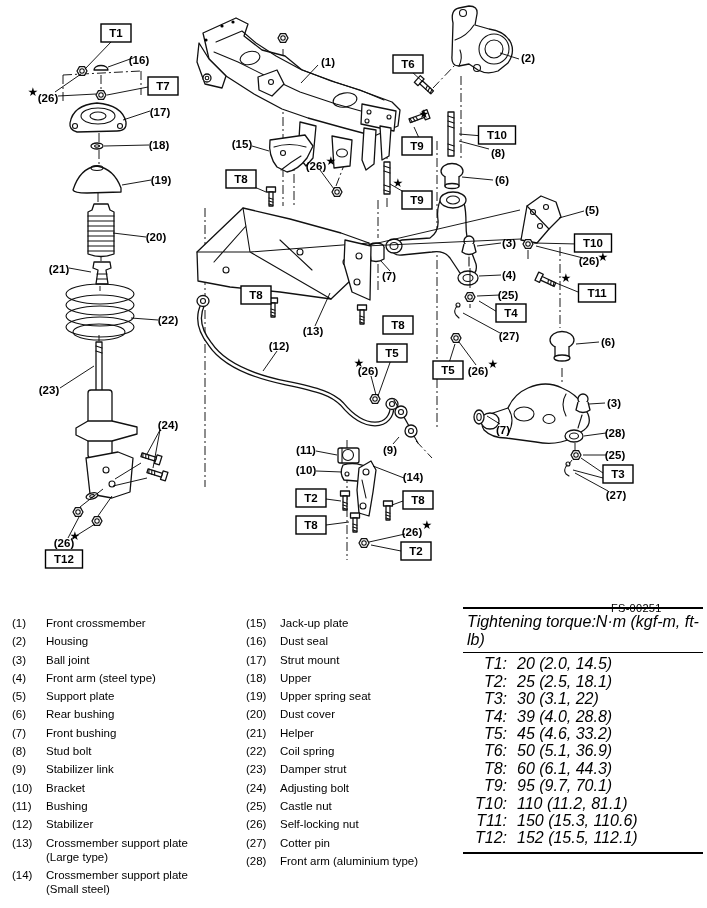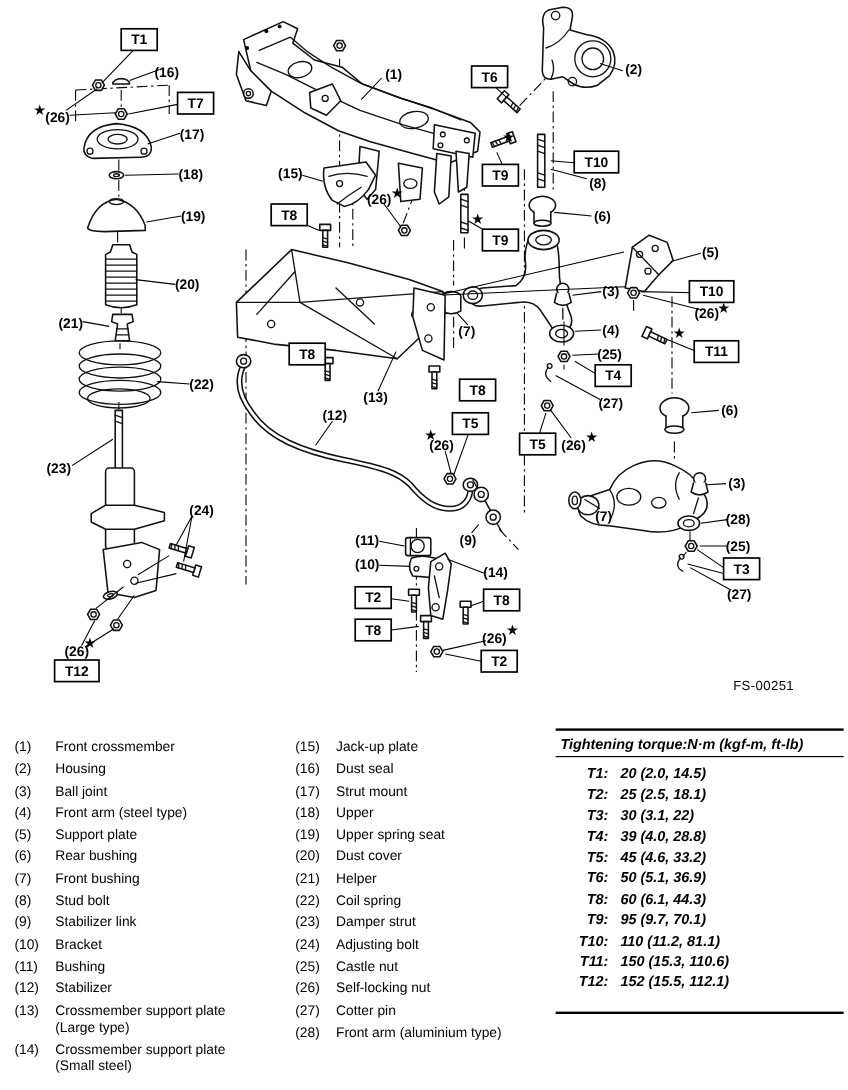--- a/index.html
+++ b/index.html
@@ -7,30 +7,30 @@
         font-family:"Liberation Sans",sans-serif;overflow:hidden;border-radius:15px;}
   svg text{font-family:"Liberation Sans",sans-serif;}
   .co{font-size:11.5px;font-weight:bold;text-anchor:middle;fill:#000;}
   .tbox{fill:#fff;stroke:#000;stroke-width:1.4;}
   .tbox-t{font-size:11.5px;font-weight:bold;text-anchor:middle;fill:#000;}
   .star{font-size:12px;text-anchor:middle;fill:#000;}
   .ln{stroke:#000;stroke-width:0.9;fill:none;}
   .dd{stroke:#000;stroke-width:0.9;fill:none;stroke-dasharray:9 3 2 3;}
   .p{fill:#fff;stroke:#111;stroke-width:1.3;stroke-linejoin:round;}
   .pl{fill:none;stroke:#111;stroke-width:1.1;stroke-linejoin:round;stroke-linecap:round;}
-  .figid{position:absolute;left:611px;top:566px;font-size:11px;letter-spacing:.3px;}
+  .figid{position:absolute;left:611px;top:602px;font-size:11px;letter-spacing:.3px;}
   .legend-col{position:absolute;top:616px;font-size:11.5px;}
   #legend-col-1{left:12px;width:226px;}
   #legend-col-2{left:246px;width:216px;}
   .li{display:flex;margin-bottom:4px;}
   .num{width:34px;flex:none;line-height:14.3px;}
   .nm{line-height:14.3px;}
   .tq{position:absolute;left:463px;top:607px;width:240px;border-top:2px solid #000;
-      border-bottom:2px solid #000;font-size:12px;font-style:italic;font-weight:bold;
-      padding-bottom:18px;}
+      border-bottom:2px solid #000;font-size:16px;font-style:italic;font-weight:normal;
+      padding-bottom:5px;}
   .tq-title{padding:4px 0 3px 4px;border-bottom:1.5px solid #000;margin-bottom:3px;}
   .tq-row{display:flex;height:17.4px;align-items:flex-end;}
   .tq-id{width:44px;text-align:right;flex:none;}
   .tq-val{padding-left:10px;}
 </style>
 </head>
 <body>
 
 <div class="page">
 

